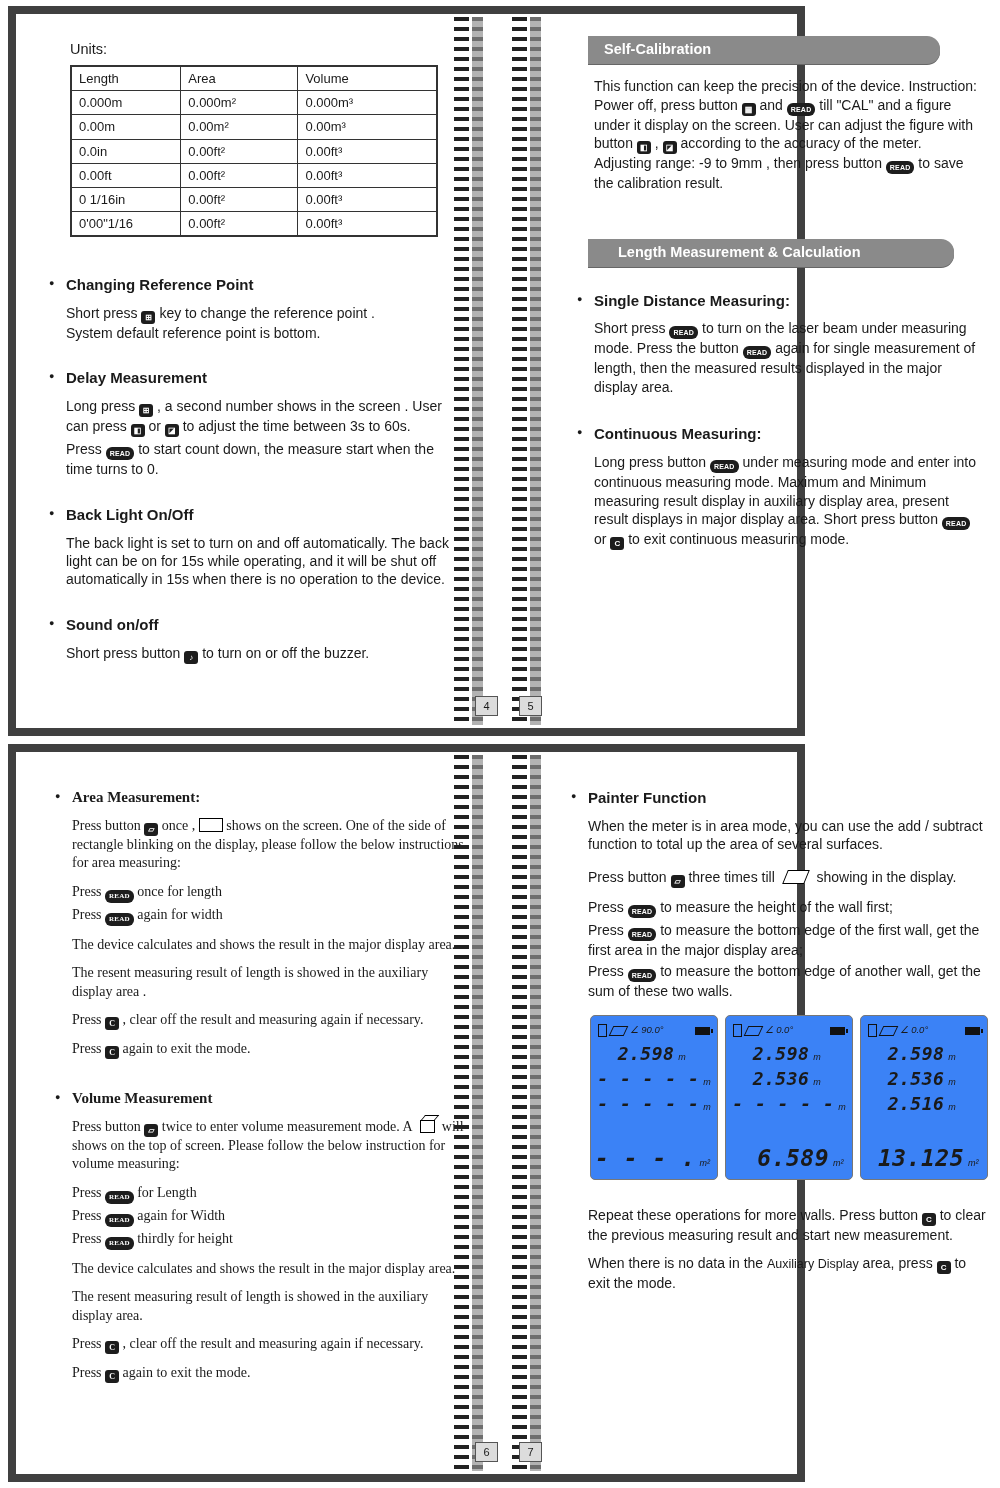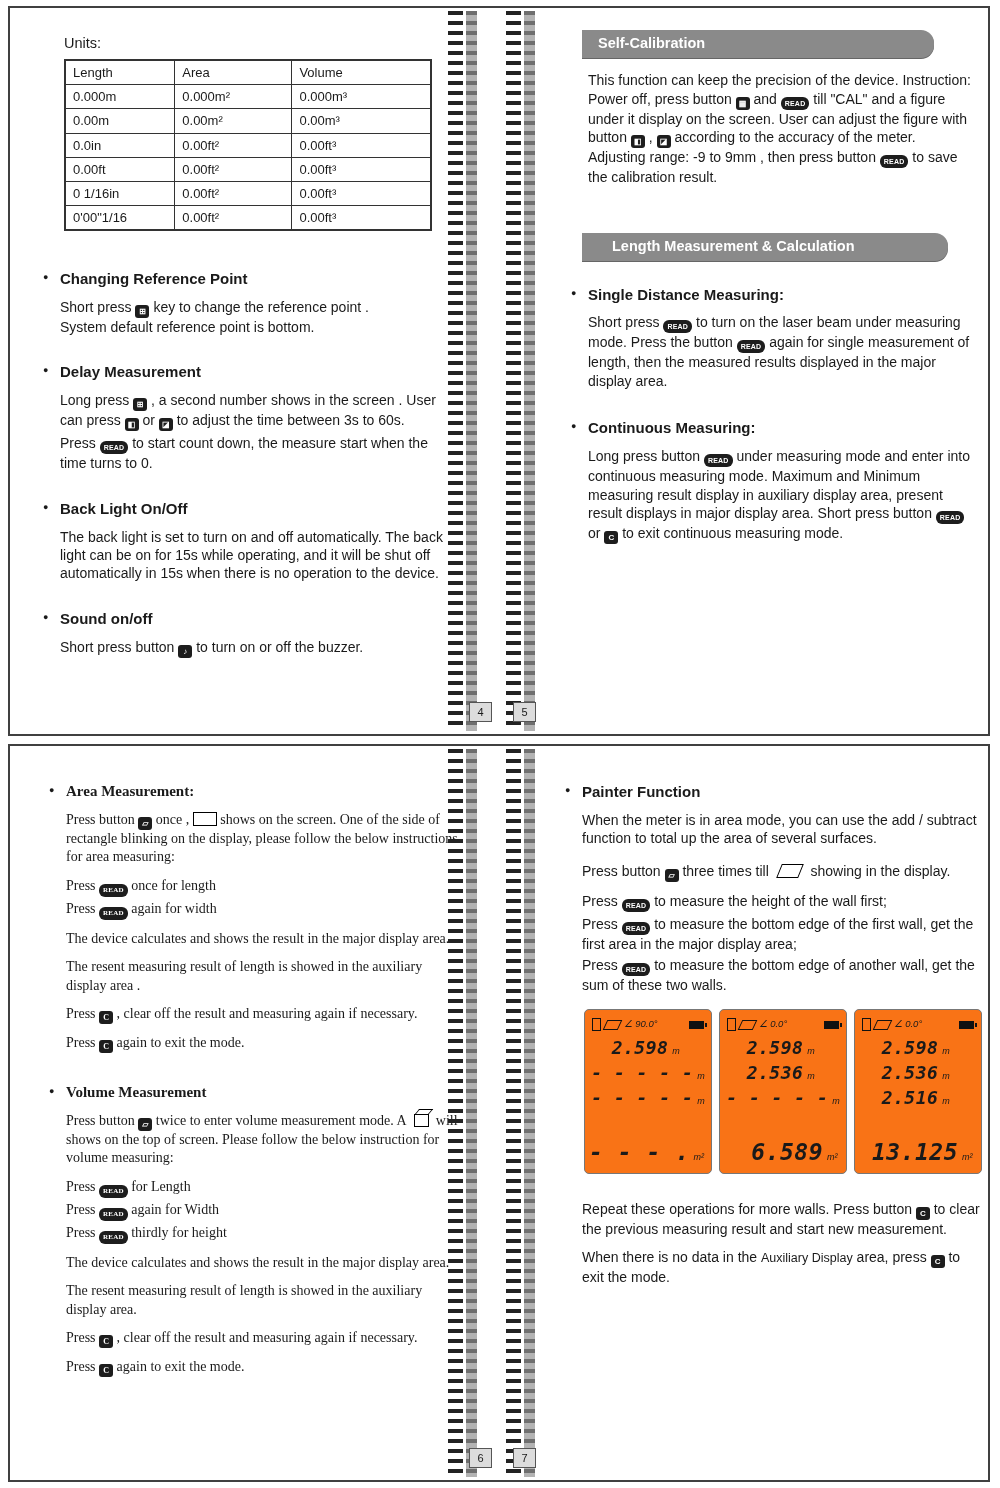--- a/index.html
+++ b/index.html
@@ -1,21 +1,21 @@
 <!DOCTYPE html>
 <html><head>
 <meta charset="utf-8">
 <style>
   html,body{margin:0;padding:0;}
   body{
     width:1000px;height:1488px;position:relative;background:#fff;
     font-family:"Liberation Sans", sans-serif;color:#1a1a1a;
     font-size:14px;line-height:1.32;
   }
-  .sheet{position:absolute;left:8px;width:982px;background:#fff;border:2px solid #404040;box-sizing:border-box;}
+  .sheet{position:absolute;left:8px;width:797px;background:#fff;border:8px solid #404040;box-sizing:border-box;}
   #sheet-top{top:6px;height:730px;}
   #sheet-bottom{top:744px;height:738px;}
 
   
   .comb{position:absolute;top:3px;bottom:3px;width:30px;
     background:
       repeating-linear-gradient(to bottom,#222 0 4px,transparent 4px 10px) 0 0/15px 100% no-repeat,
       repeating-linear-gradient(to bottom,#6e6e6e 0 4px,#b3b3b3 4px 10px) 18px 0/11px 100% no-repeat;}
   .comb-a{left:438px;}
   .comb-b{left:496px;}
@@ -53,21 +53,21 @@
     padding:0 2px;vertical-align:-2px;}
   .kbd-read{font-size:7px;letter-spacing:.2px;padding:0 4px;border-radius:6px;}
 
   .ico-rect{display:inline-block;width:22px;height:12px;border:1.5px solid #000;vertical-align:-2px;background:#fff;}
   .ico-cube{display:inline-block;width:13px;height:11px;border:1.5px solid #000;vertical-align:-2px;position:relative;margin:0 3px 0 5px;}
   .ico-cube::before{content:"";position:absolute;left:0;top:-6px;width:12px;height:4px;border:1.5px solid #000;border-bottom:none;transform:skewX(-40deg);transform-origin:bottom left;}
   .ico-para{display:inline-block;width:20px;height:12px;border:1.5px solid #000;transform:skewX(-22deg);vertical-align:-2px;margin:0 6px;background:#fff;}
 
   
   .lcd-row-wrap{display:flex;gap:7px;margin:14px 0 0 2px;}
-  .lcd{width:128px;height:165px;background:#f97316;border:1px solid #777;border-radius:5px;
+  .lcd{width:128px;height:165px;background:#3b82f6;border:1px solid #777;border-radius:5px;
     padding:6px 7px;box-sizing:border-box;display:flex;flex-direction:column;}
   .lcd-top{display:flex;align-items:center;gap:4px;height:18px;margin-bottom:2px;}
   .lcd-dev{width:9px;height:13px;border:1.5px solid #111;box-sizing:border-box;}
   .ico-para-sm{display:inline-block;width:13px;height:8px;border:1.5px solid #111;transform:skewX(-25deg);}
   .lcd-angle{font-size:9.5px;font-style:italic;white-space:nowrap;}
   .ico-batt{margin-left:auto;width:15px;height:8px;background:#111;position:relative;}
   .ico-batt::after{content:"";position:absolute;right:-3px;top:2px;width:2px;height:4px;background:#111;}
   .lcd-line{display:flex;justify-content:center;align-items:baseline;height:25px;}
   .lcd-val{font-family:"DejaVu Sans Mono", monospace;font-style:italic;font-weight:bold;font-size:18px;letter-spacing:.5px;white-space:nowrap;}
   .lcd-unit{font-size:9px;font-style:italic;margin-left:4px;width:12px;text-align:left;}

